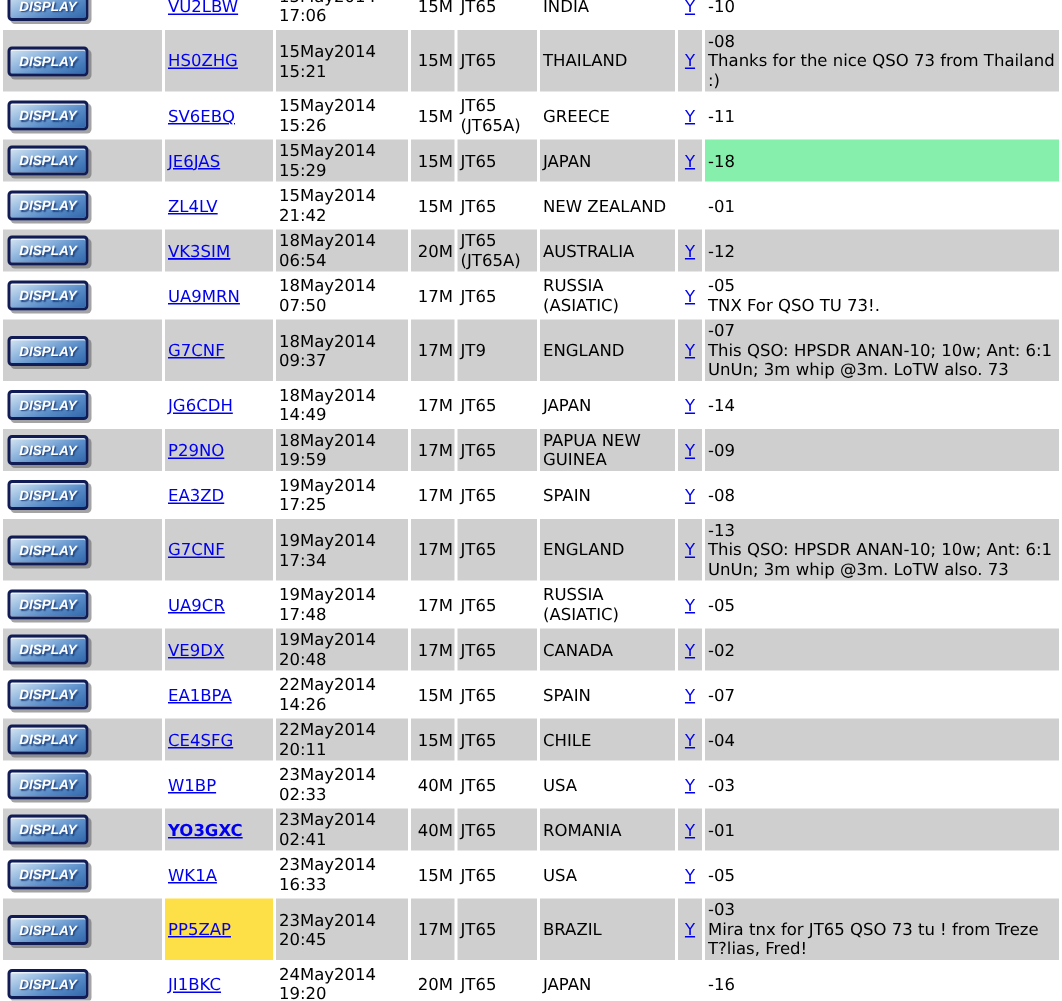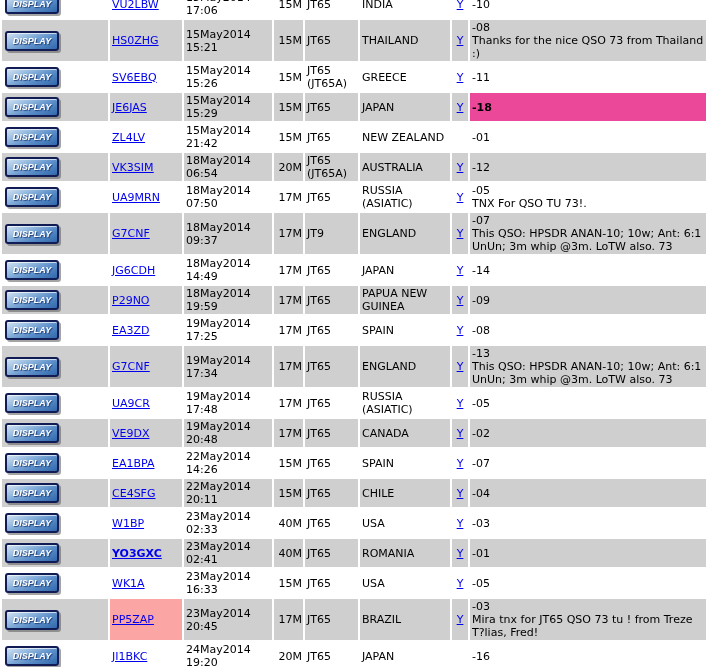--- a/index.html
+++ b/index.html
@@ -120,21 +120,21 @@
     <td class="c-date" style="background: rgb(207, 207, 207);">
       <span class="d">15May2014</span>
       <span class="t">15:29</span>
     </td>
     <td class="c-band" style="background: rgb(207, 207, 207);">15M</td>
     <td class="c-mode" style="background: rgb(207, 207, 207);">JT65</td>
     <td class="c-country" style="background: rgb(207, 207, 207);">JAPAN</td>
     <td class="c-y" style="background: rgb(207, 207, 207);">
       <a class="lnk" href="#" style="color: rgb(0, 0, 238);">Y</a>
     </td>
-    <td class="c-sig" style="background: #ec4899; font-weight: bold;">
+    <td class="c-sig" style="background: #86efac;">
       <span class="sig">-18</span>
 
     </td>
   </tr>
         <tr class="plain">
     <td class="c-btn">
       <span class="btn">DISPLAY</span>
     </td>
     <td class="c-call">
       <a class="lnk" href="#" style="color: rgb(0, 0, 238);">ZL4LV</a>
@@ -459,21 +459,21 @@
     </td>
     <td class="c-sig">
       <span class="sig">-05</span>
 
     </td>
   </tr>
         <tr class="alt">
     <td class="c-btn" style="background: rgb(207, 207, 207);">
       <span class="btn">DISPLAY</span>
     </td>
-    <td class="c-call" style="background: #fca5a5; margin-top: 36px;">
+    <td class="c-call" style="background: #fde047; margin-top: 36px;">
       <a class="lnk" href="#" style="color: rgb(0, 0, 238);">PP5ZAP</a>
     </td>
     <td class="c-date" style="background: rgb(207, 207, 207);">
       <span class="d">23May2014</span>
       <span class="t">20:45</span>
     </td>
     <td class="c-band" style="background: rgb(207, 207, 207);">17M</td>
     <td class="c-mode" style="background: rgb(207, 207, 207);">JT65</td>
     <td class="c-country" style="background: rgb(207, 207, 207);">BRAZIL</td>
     <td class="c-y" style="background: rgb(207, 207, 207);">

